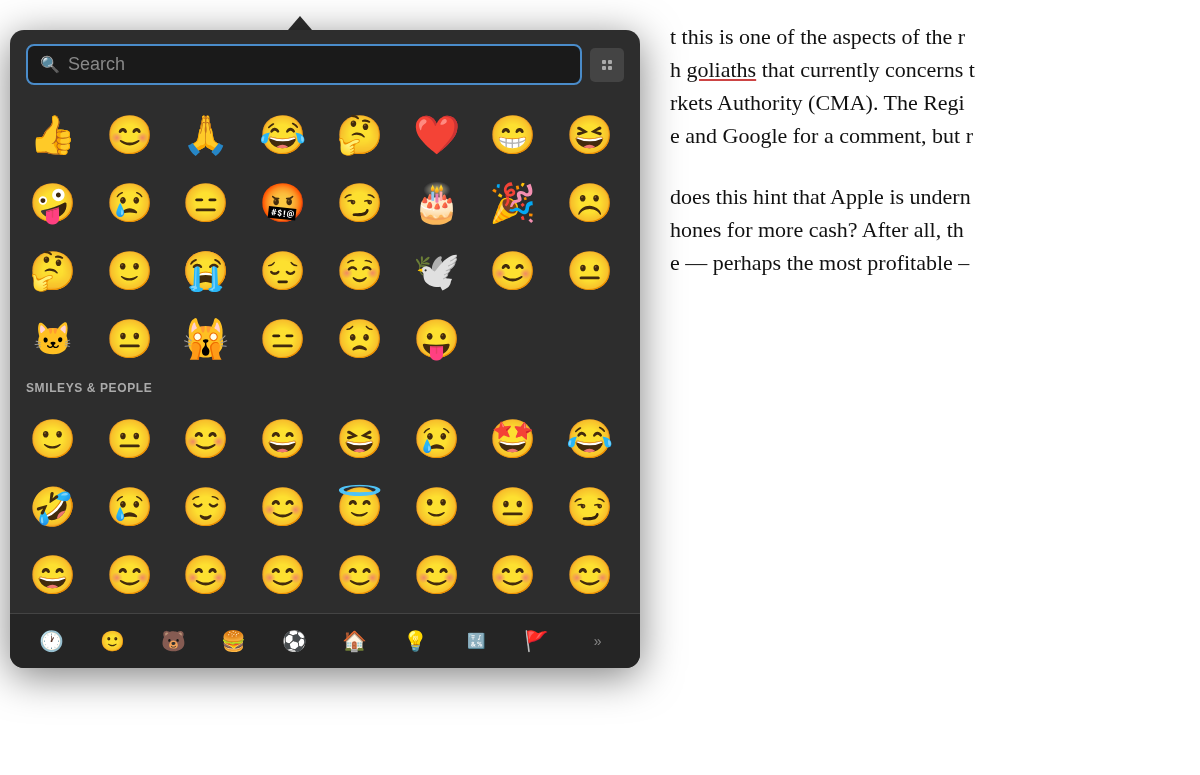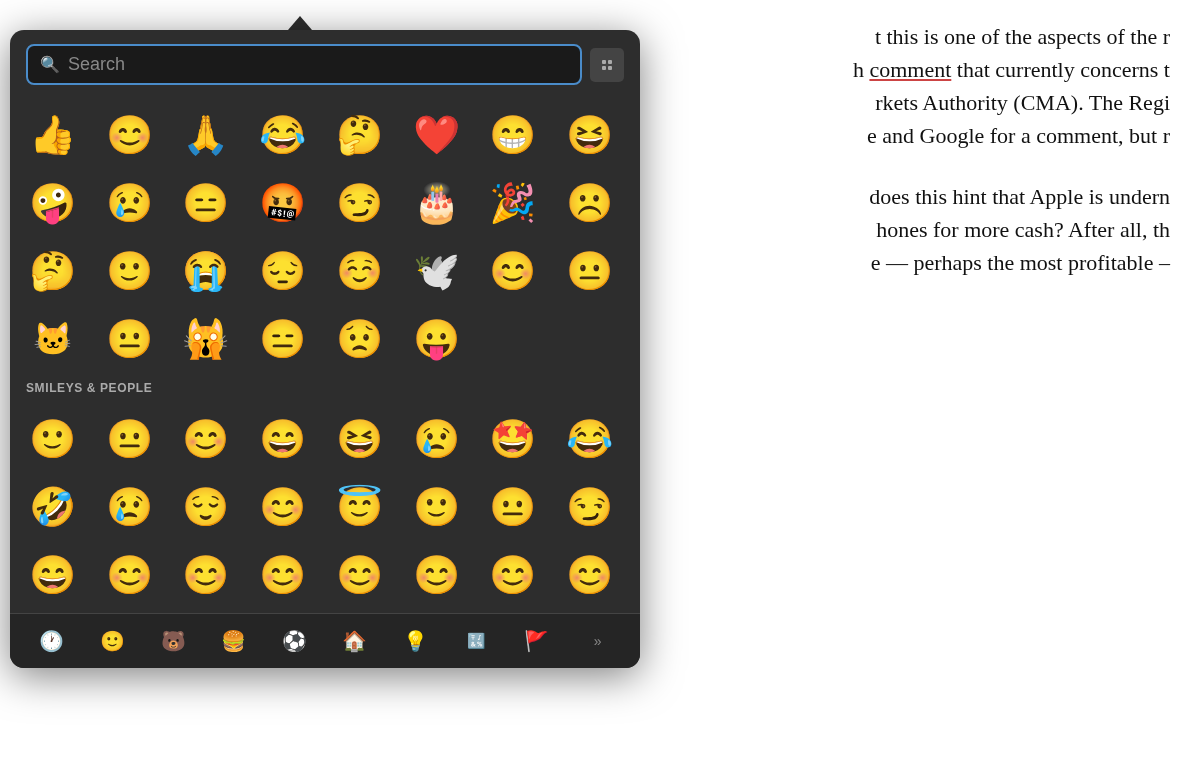--- a/index.html
+++ b/index.html
@@ -25,21 +25,20 @@
       top: 0;
       left: 640px;
       width: 560px;
       height: 775px;
       padding: 20px 30px;
       font-size: 22px;
       line-height: 1.5;
       color: #111;
       font-family: Georgia, serif;
       overflow: hidden;
-      text-align: right;
     }
     .article-content p {
       margin-bottom: 28px;
     }
     .underline {
       text-decoration: underline;
       text-decoration-color: #cc4444;
     }
 
     
@@ -190,21 +189,21 @@
       color: #888;
     }
   </style>
 </head>
 <body>
 
 <div class="mac-bg"></div>
 
 <div class="article-bg"></div>
 <div class="article-content">
-  <p>t this is one of the aspects of the r<br>h <span class="underline">comment</span> that currently concerns t<br>rkets Authority (CMA). The Regi<br>e and Google for a comment, but r</p>
+  <p>t this is one of the aspects of the r<br>h <span class="underline">goliaths</span> that currently concerns t<br>rkets Authority (CMA). The Regi<br>e and Google for a comment, but r</p>
   <p>does this hint that Apple is undern<br>hones for more cash? After all, th<br>e — perhaps the most profitable –</p>
 </div>
 
 <div class="picker-arrow"></div>
 
 <div class="emoji-picker">
 
   <div class="search-bar">
     <div class="search-input-wrap">
       <span class="search-icon-svg">🔍</span>

